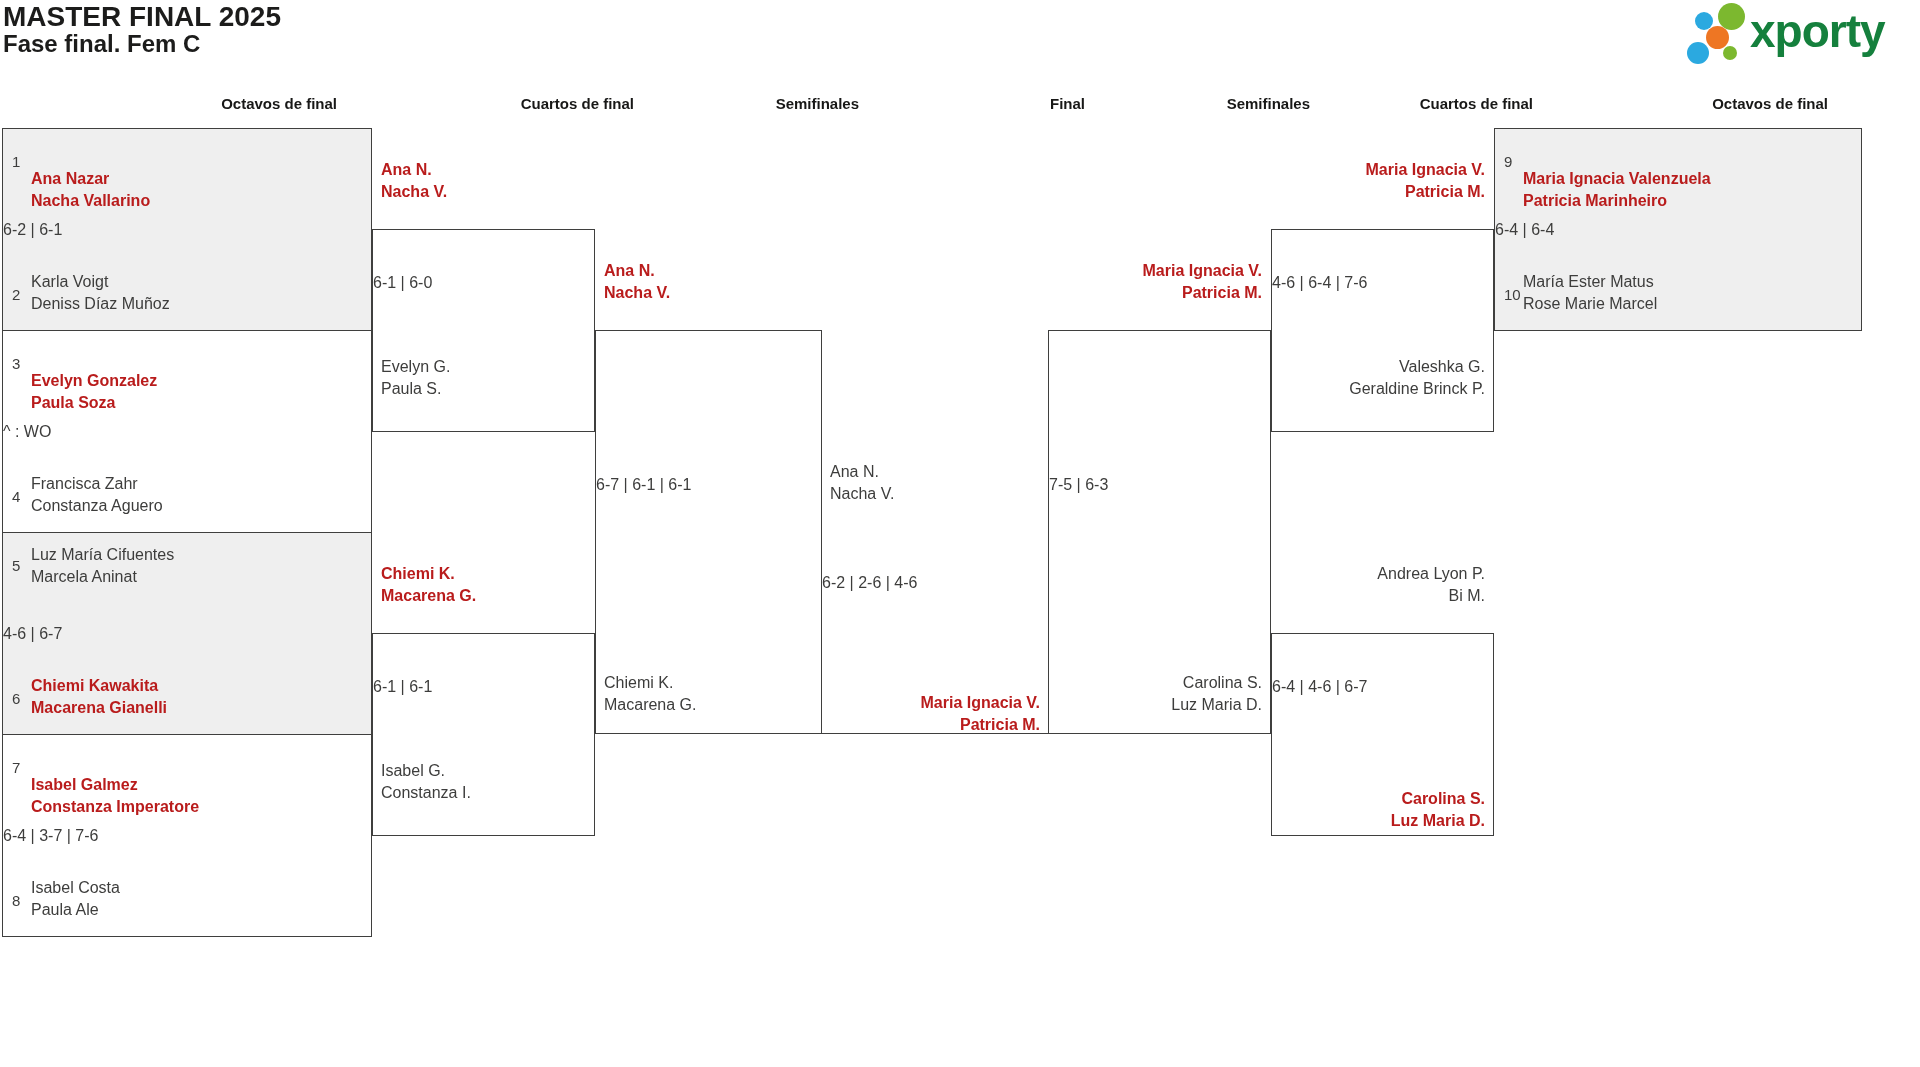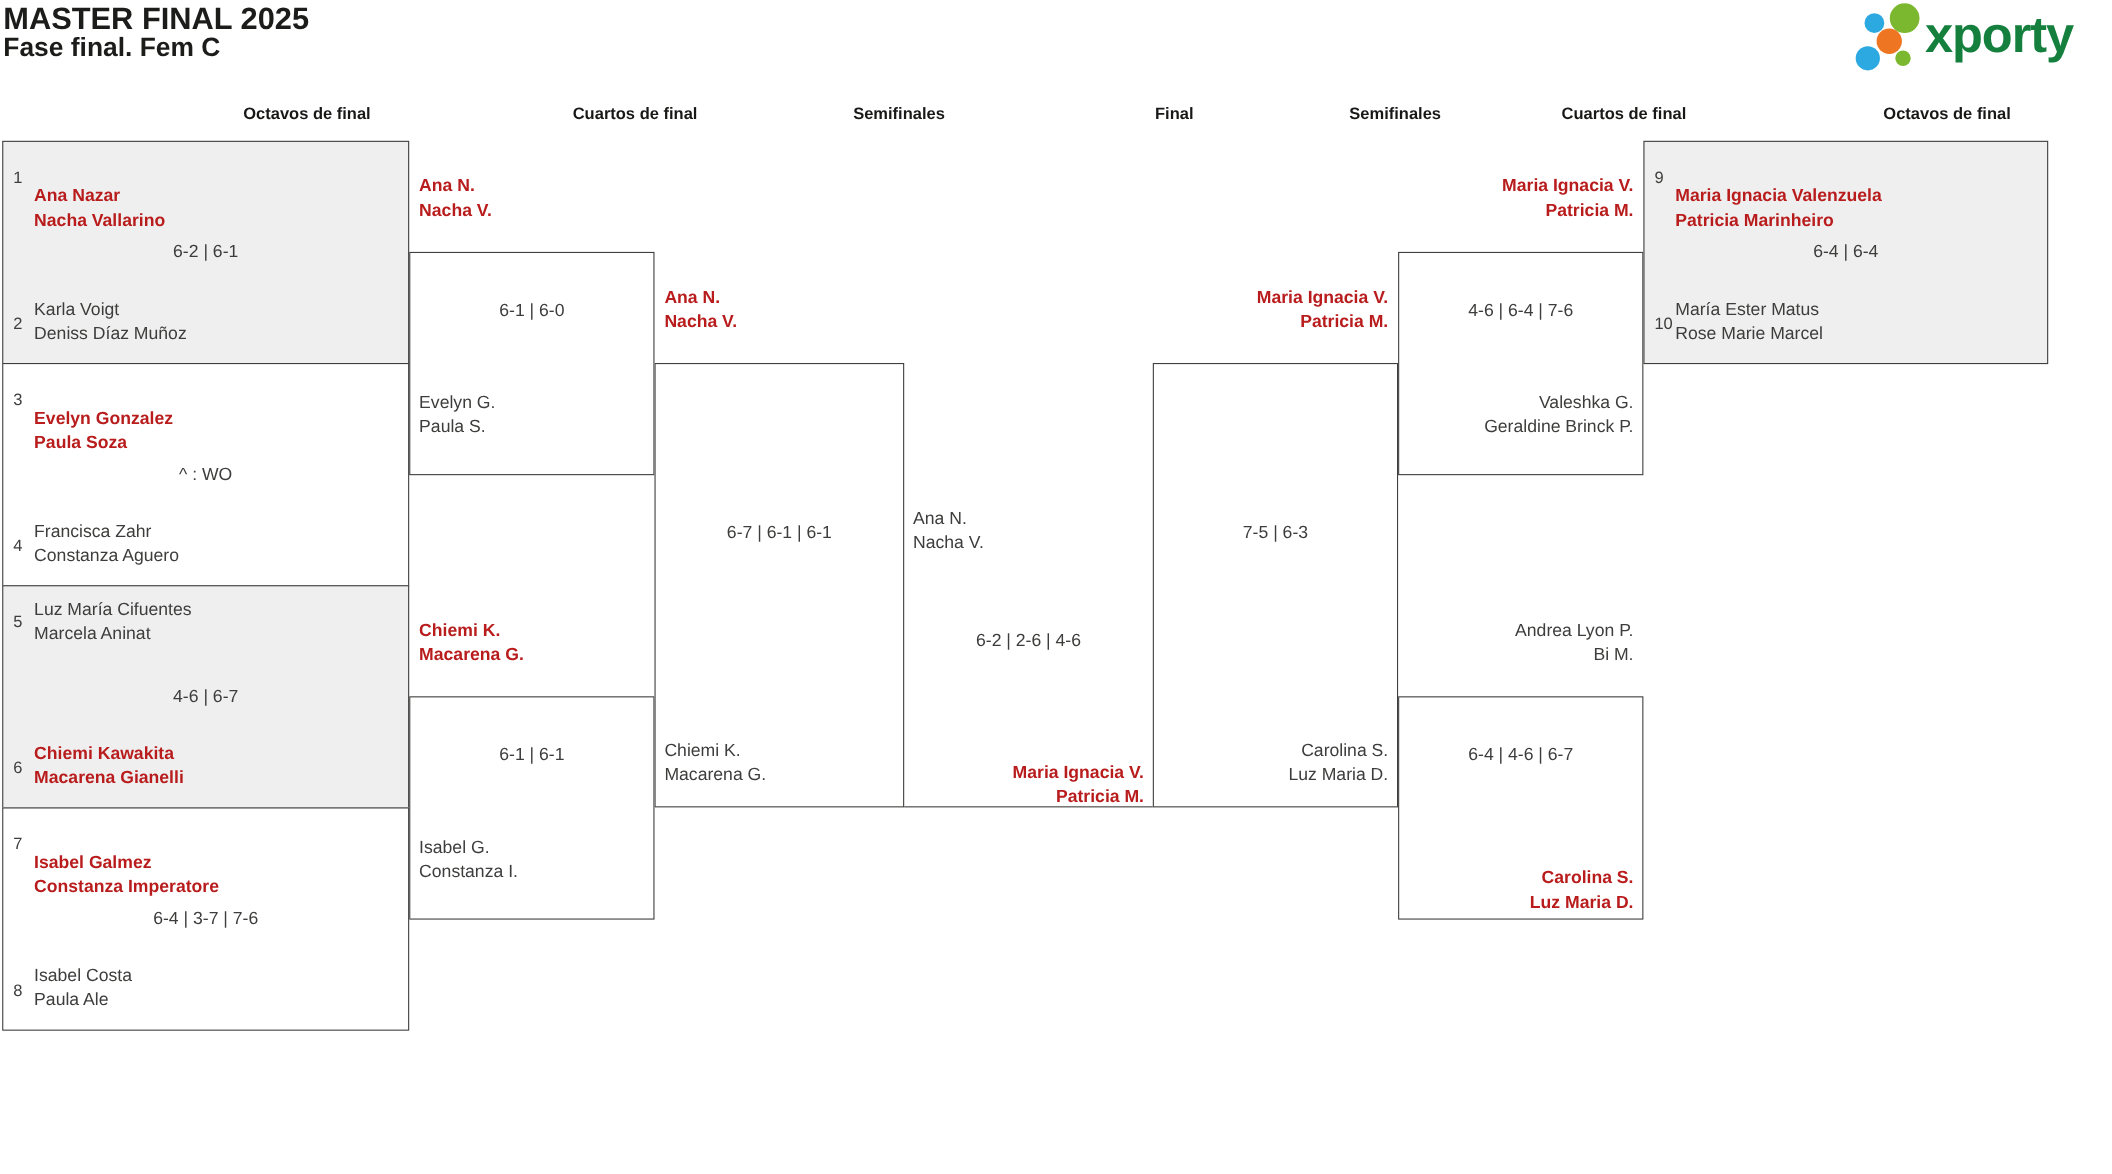--- a/index.html
+++ b/index.html
@@ -20,21 +20,21 @@
 
   .col-header{position:absolute;top:95px;width:300px;text-align:right;
               font-size:15px;font-weight:600;color:#181817;}
 
   .box{position:absolute;box-sizing:border-box;border:1px solid #3f3f3e;background:#fff;}
   .box.shaded{background:#efefef;}
 
   .team{font-size:16px;line-height:22px;color:#3d3d3c;white-space:nowrap;}
   .team.w{font-weight:700;color:#b91c1c;margin-top:28px;}
   .seed{position:absolute;font-size:15px;line-height:18px;color:#3d3d3c;}
-  .score{position:absolute;left:0;width:100%;text-align:center;font-size:16px;line-height:22px;color:#3d3d3c;white-space:nowrap;}
+  .score{position:absolute;left:0;width:100%;font-size:16px;line-height:22px;color:#3d3d3c;white-space:nowrap;}
 
   .o-match{width:370px;height:203px;}
   .o-match.rt{width:368px;}
   .team-top{position:absolute;left:28px;top:11px;}
   .team-bottom{position:absolute;left:28px;bottom:15px;}
   .seed-top{left:9px;top:24px;}
   .seed-bottom{left:9px;bottom:26px;}
   .o-score{top:90px;}
 
   .q-match{width:223px;height:203px;}

